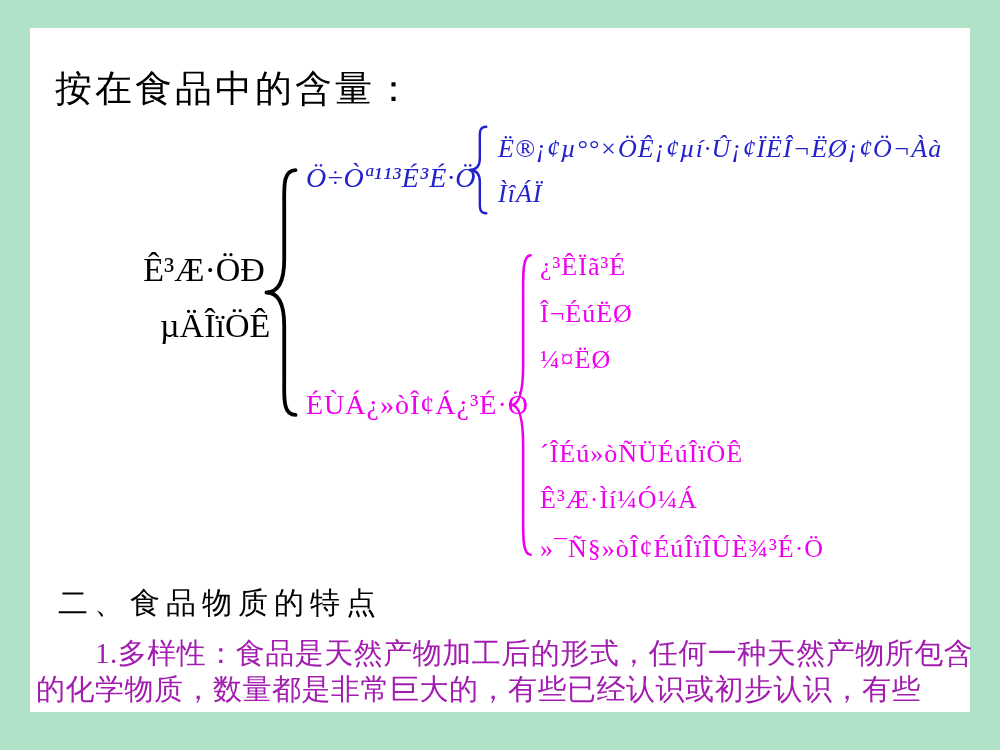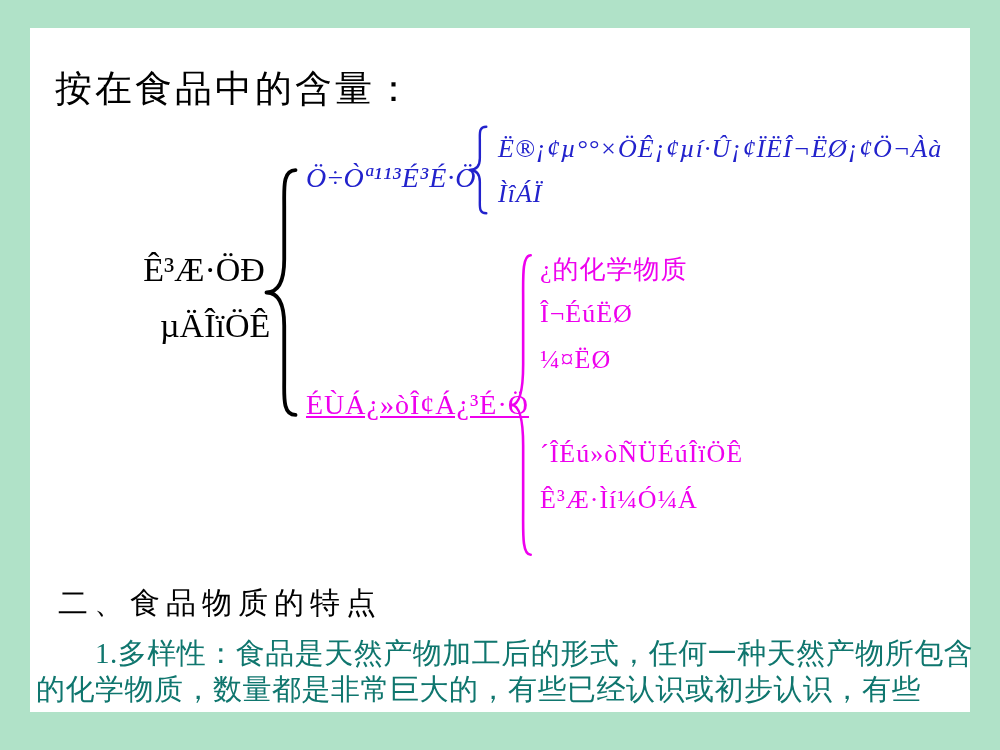--- a/index.html
+++ b/index.html
@@ -22,37 +22,37 @@
   .root-label{
     left:138px;top:242px;
     font-size:34px;color:#000;line-height:56px;text-align:center;
   }
   .root-label .line2{margin-left:22px;}
   .label{font-size:28px;letter-spacing:1px;}
   .item{font-size:26px;letter-spacing:1px;}
   .blue{color:#2222cc;font-style:italic;}
   .magenta{color:#ee00ee;}
   .major-label{left:306px;top:162px;}
-  .minor-label{left:306px;top:389px;text-decoration:underline;}
+  .minor-label{left:306px;top:389px;}
   .major-item-1{left:498px;top:134px;}
   .major-item-2{left:498px;top:179px;}
   .minor-item{left:540px;}
   .brace{position:absolute;}
   .brace path{fill:none;stroke:currentColor;stroke-linecap:round;stroke-linejoin:round;}
   .main-brace{left:260px;top:165px;width:42px;height:255px;color:#000;}
   .main-brace path{stroke-width:3.8;}
   .major-brace{left:466px;top:125px;width:24px;height:90px;color:#2222cc;}
   .major-brace path{stroke-width:2.4;}
   .minor-brace{left:507px;top:249px;width:28px;height:312px;color:#ee00ee;}
   .minor-brace path{stroke-width:2.6;}
   .section-title{
     left:58px;top:583px;
     font-size:30px;letter-spacing:6px;color:#000;
   }
-  .para{font-size:29px;letter-spacing:0.5px;color:#0f766e;}
+  .para{font-size:29px;letter-spacing:0.5px;color:#a21caf;}
   .para-1{left:95px;top:634px;}
   .para-2{left:36px;top:670px;}
 </style>
 </head>
 <body>
 
 <div class="frame">
   <div class="canvas"></div>
 
   <div class="abs heading">按在食品中的含量：</div>
@@ -70,22 +70,23 @@
   <svg class="brace major-brace" viewBox="0 0 26 100" preserveAspectRatio="none" aria-hidden="true">
     <path vector-effect="non-scaling-stroke" d="M22 2 C14 2 15 9 15 16 L15 37 C15 45 12 50 4 50 C12 50 15 55 15 63 L15 84 C15 91 14 98 22 98"></path>
   </svg>
   <div class="abs item blue major-item-1">Ë®¡¢µ°°×ÖÊ¡¢µí·Û¡¢ÏËÎ¬ËØ¡¢Ö¬Àà</div>
   <div class="abs item blue major-item-2">ÌîÁÏ</div>
 
   <div class="abs label magenta minor-label">ÉÙÁ¿»òÎ¢Á¿³É·Ö</div>
   <svg class="brace minor-brace" viewBox="0 0 26 100" preserveAspectRatio="none" aria-hidden="true">
     <path vector-effect="non-scaling-stroke" d="M22 2 C14 2 15 9 15 16 L15 37 C15 45 12 50 4 50 C12 50 15 55 15 63 L15 84 C15 91 14 98 22 98"></path>
   </svg>
-  <div class="abs item magenta minor-item" style="top:252px">¿的化学物质</div>
+  <div class="abs item magenta minor-item" style="top:252px">¿³ÊÏã³É</div>
   <div class="abs item magenta minor-item" style="top:299px">Î¬ÉúËØ</div>
   <div class="abs item magenta minor-item" style="top:345px">¼¤ËØ</div>
   <div class="abs item magenta minor-item" style="top:439px">´ÎÉú»òÑÜÉúÎïÖÊ</div>
   <div class="abs item magenta minor-item" style="top:485px">Ê³Æ·Ìí¼Ó¼Á</div>
+  <div class="abs item magenta minor-item" style="top:534px">»¯Ñ§»òÎ¢ÉúÎïÎÛÈ¾³É·Ö</div>
 
   <div class="abs section-title">二、食品物质的特点</div>
   <div class="abs para para-1">1.多样性：食品是天然产物加工后的形式，任何一种天然产物所包含</div>
   <div class="abs para para-2">的化学物质，数量都是非常巨大的，有些已经认识或初步认识，有些</div>
 </div>
 
 </body></html>

